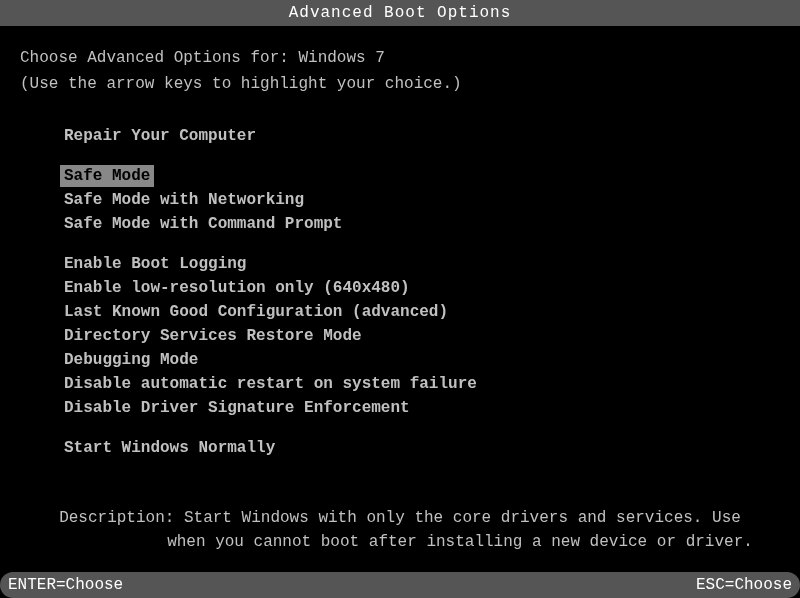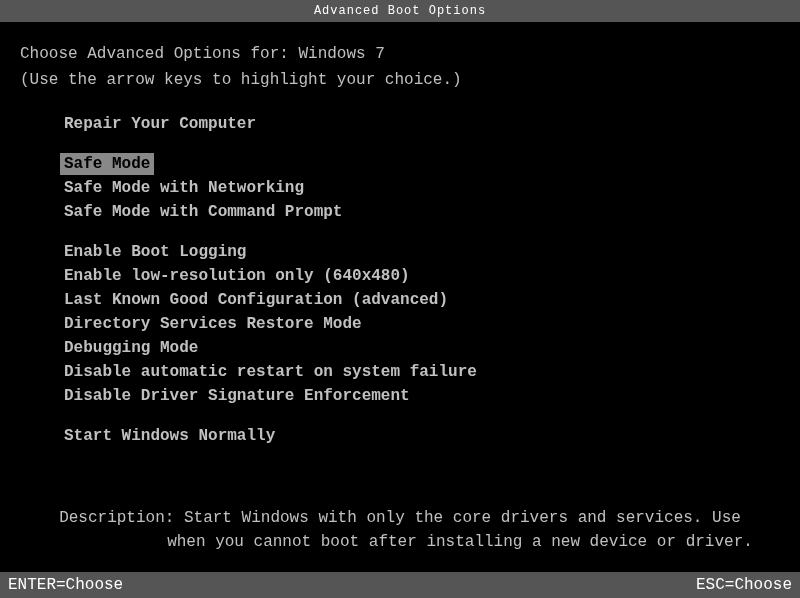--- a/index.html
+++ b/index.html
@@ -16,30 +16,30 @@
       font-size: 16px;
       color: #c0c0c0;
       overflow: hidden;
     }
 
     #title-bar {
       background-color: #555555;
       color: #ffffff;
       text-align: center;
       padding: 4px 0;
-      font-size: 12px;
+      font-size: 16px;
       letter-spacing: 1px;
     }
 
     #main-content {
       padding: 20px 20px 0 20px;
     }
 
     .intro-text {
-      margin-bottom: 20px;
+      margin-bottom: 28px;
       line-height: 1.6;
     }
 
     .menu-section {
       padding-left: 40px;
       font-weight: bold;
     }
 
     .menu-item {
       padding: 2px 4px;
@@ -83,20 +83,21 @@
       position: absolute;
       bottom: 0;
       left: 0;
       right: 0;
       background-color: #555555;
       color: #ffffff;
       display: flex;
       justify-content: space-between;
       padding: 4px 8px;
       font-size: 16px;
+      border-radius: 13px;
     }
   </style>
 </head>
 <body>
 
 <div id="title-bar">
   <span>Advanced Boot Options</span>
 </div>
 
 <div id="main-content">

